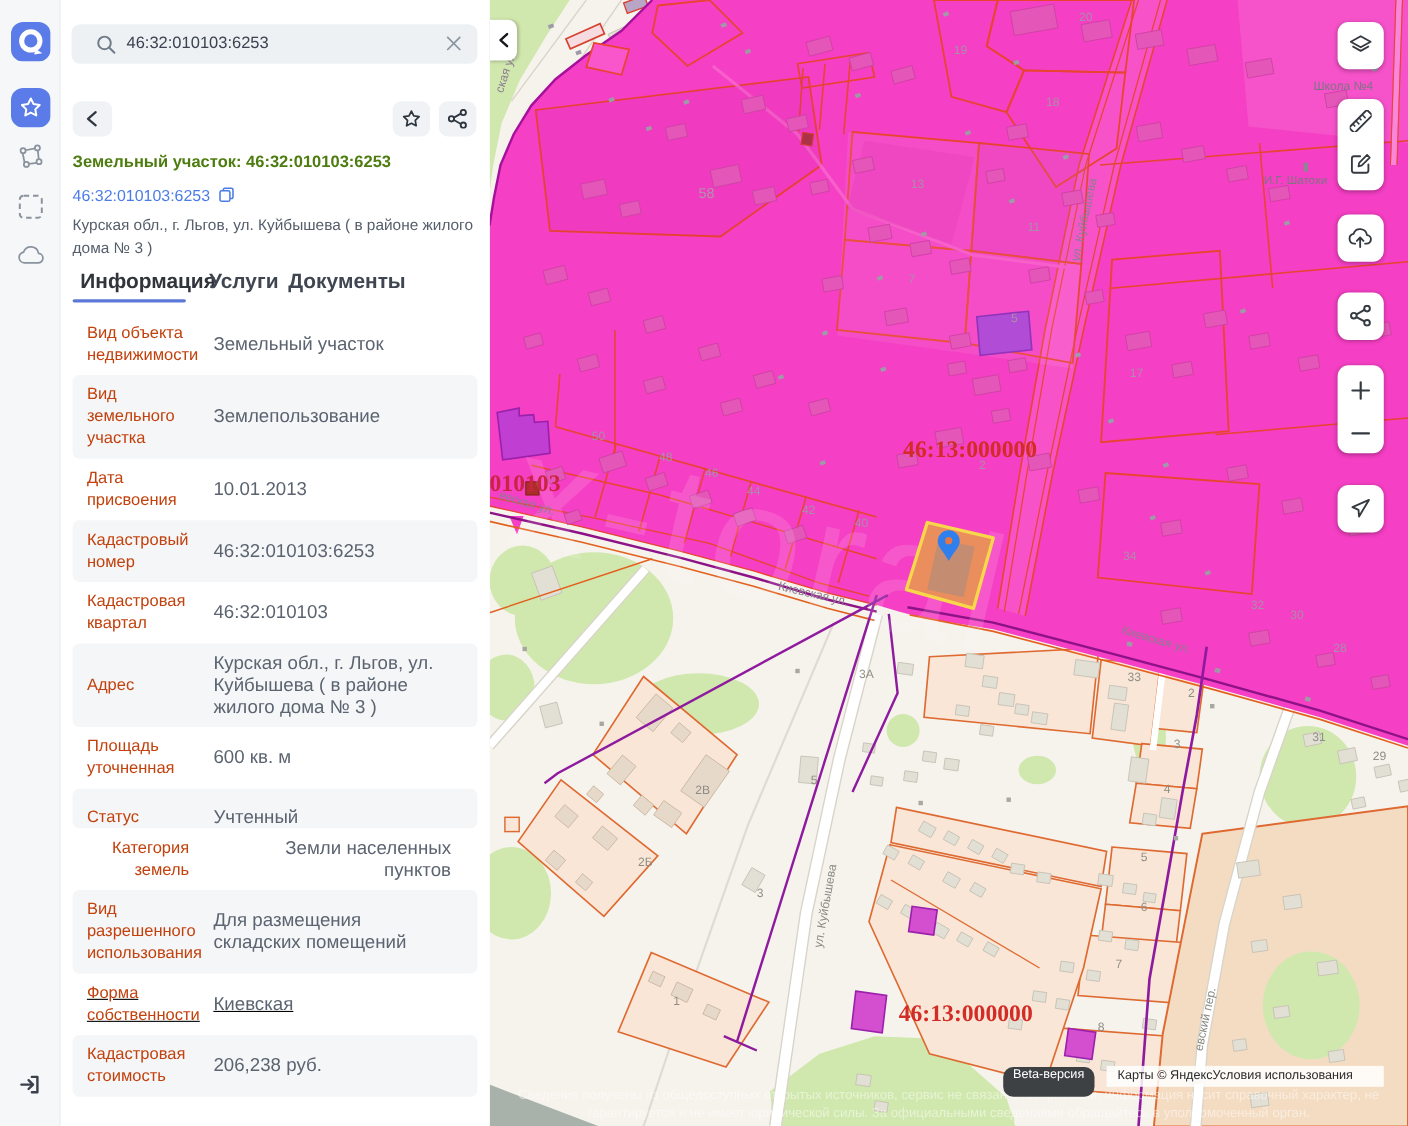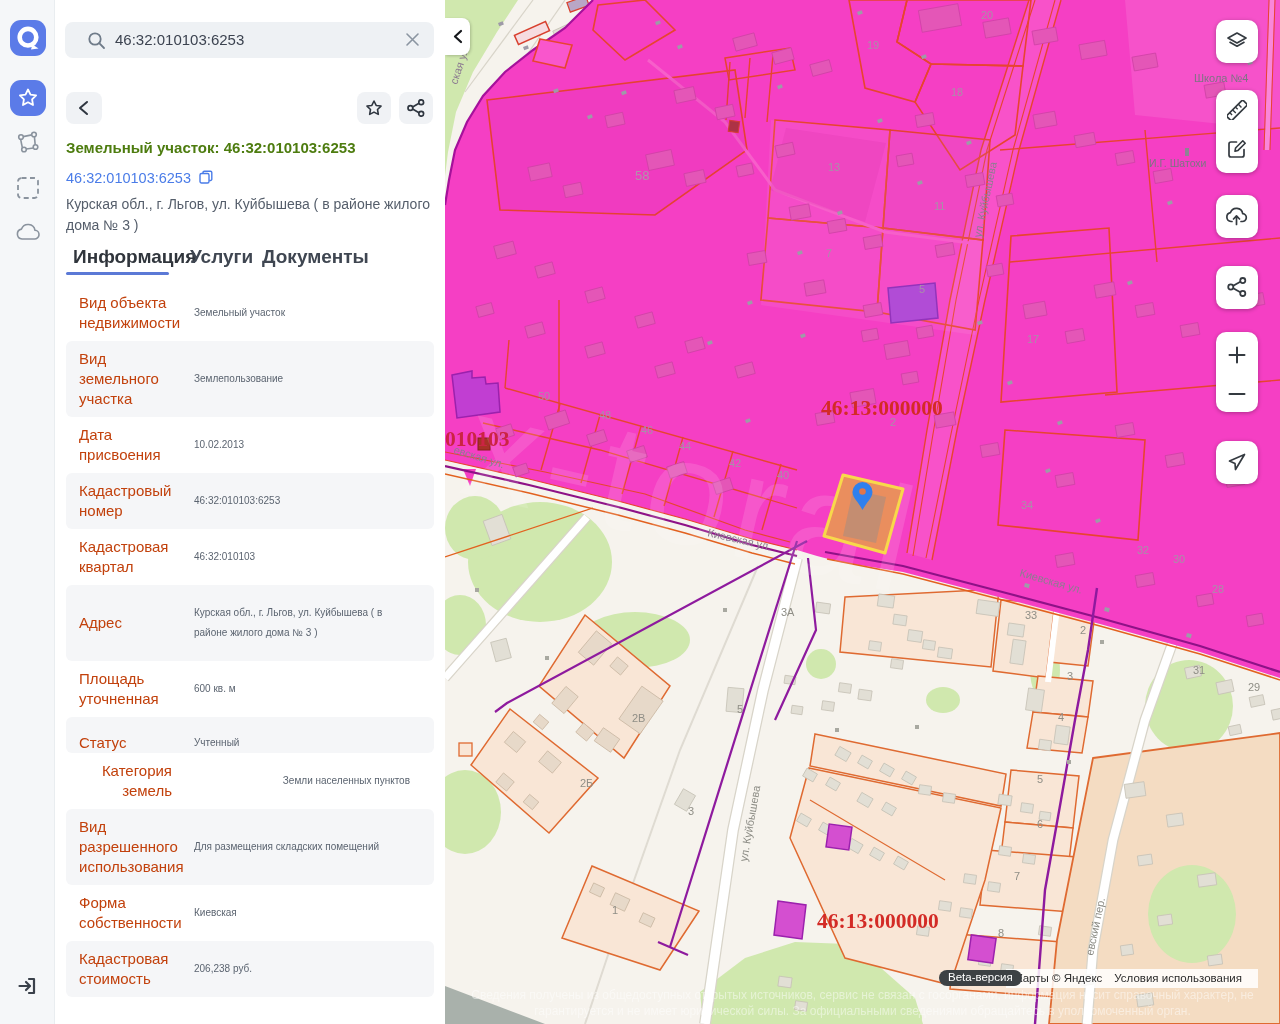--- a/index.html
+++ b/index.html
@@ -10,24 +10,24 @@
   .sbox .txt { position:absolute; left:50px; top:9px; font-size:15px; color:#3c4350; }
   .btn { position:absolute; background:#f0f2f5; border-radius:8px; }
   .title { position:absolute; left:11px; top:139px; width:372px; font-size:15px; font-weight:bold; color:#4d7c0f; }
   .link { position:absolute; left:11px; top:169px; font-size:14.5px; color:#4a7ce8; }
   .addr { position:absolute; left:11px; top:194px; width:370px; font-size:14px; line-height:21px; color:#555e6b; }
   .tab { position:absolute; top:246px; font-size:19px; font-weight:bold; color:#30353c; }
   .tabu { position:absolute; left:11px; top:272px; width:103px; height:3px; background:#5b79d6; border-radius:2px; }
   .row { position:absolute; left:11px; width:368px; border-radius:6px; display:flex; align-items:center; }
   .row.g { background:#f5f6f8; }
   .lbl { width:128px; padding-left:13px; padding-right:22px; font-size:15px; font-weight:500; color:#c2410c; line-height:20px; flex-shrink:0; }
-  .val { width:216px; font-size:10px; color:#5b6470; line-height:20px; }
+  .val { width:216px; font-size:17px; color:#5b6470; line-height:20px; }
   .ctrl { position:absolute; left:771px; width:42px; background:#fff; border-radius:10px; box-shadow:0 1px 4px rgba(0,0,0,.3); z-index:6; }
   .backbtn { position:absolute; left:0; top:18px; width:25px; height:37px; background:#fff; border-radius:0 8px 8px 0; box-shadow:1px 1px 3px rgba(0,0,0,.2); z-index:6; }
-  .beta { position:absolute; left:494px; top:970px; background:#3d4144; color:#fff; font-size:11.5px; border-radius:9px; padding:1px 9px 3px; z-index:6; }
+  .beta { position:absolute; left:467px; top:970px; background:#3d4144; color:#fff; font-size:11.5px; border-radius:9px; padding:1px 9px 14px; z-index:6; }
   .attr { position:absolute; left:561px; top:969px; width:252px; height:19px; background:rgba(255,255,255,.85); z-index:5; font-size:11.5px; color:#2b2b2b; padding-top:3px; }
   .disc { position:absolute; left:0; top:987px; width:835px; font-size:12px; line-height:16px; color:rgba(255,255,255,.48); z-index:5; text-align:center; }
 </style></head>
 <body>
 <div id="rail">
   <svg style="position:absolute;left:10px;top:20px" width="36" height="36" viewBox="0 0 36 36">
       <rect width="36" height="36" rx="11" fill="#5b7be8"></rect>
       <circle cx="18" cy="17.2" r="8.3" fill="none" stroke="#fff" stroke-width="4.6"></circle>
       <path d="M22.5 24.5 L28.5 28.5 L21 29.5 Z" fill="#fff"></path>
     </svg>
@@ -104,21 +104,21 @@
   <div class="row" style="top:285px;height:56px;">
       <div class="lbl">Вид объекта недвижимости</div>
       <div class="val">Земельный участок</div>
     </div>
   <div class="row g" style="top:341px;height:76px;">
       <div class="lbl">Вид земельного участка</div>
       <div class="val">Землепользование</div>
     </div>
   <div class="row" style="top:417px;height:56px;">
       <div class="lbl">Дата присвоения</div>
-      <div class="val">10.02.2013</div>
+      <div class="val">10.01.2013</div>
     </div>
   <div class="row g" style="top:473px;height:56px;">
       <div class="lbl">Кадастровый номер</div>
       <div class="val">46:32:010103:6253</div>
     </div>
   <div class="row" style="top:529px;height:56px;">
       <div class="lbl">Кадастровая квартал</div>
       <div class="val">46:32:010103</div>
     </div>
   <div class="row g" style="top:585px;height:76px;">
@@ -134,21 +134,21 @@
       <div class="val">Учтенный</div>
     </div>
   <div class="row" style="top:753px;height:56px;text-align:right;">
       <div class="lbl">Категория земель</div>
       <div class="val">Земли населенных пунктов</div>
     </div>
   <div class="row g" style="top:809px;height:76px;">
       <div class="lbl">Вид разрешенного использования</div>
       <div class="val">Для размещения складских помещений</div>
     </div>
-  <div class="row" style="top:885px;height:56px;">
+  <div class="row" style="top:885px;height:56px;text-decoration:underline;">
       <div class="lbl">Форма собственности</div>
       <div class="val">Киевская</div>
     </div>
   <div class="row g" style="top:941px;height:56px;">
       <div class="lbl">Кадастровая стоимость</div>
       <div class="val">206,238 руб.</div>
     </div>
 </div>
 <div id="map">
   <svg id="mapsvg" width="835" height="1024" viewBox="0 0 835 1024">
@@ -561,15 +561,15 @@
     <svg style="position:absolute;left:12px;top:53px" width="18" height="18" viewBox="0 0 18 18">
         <path d="M1.5 9 H16.5" stroke="#343a40" stroke-width="2" stroke-linecap="round"></path>
       </svg>
   </div>
   <div class="ctrl" style="top:441px;height:43px;">
     <svg style="position:absolute;left:11px;top:11px" width="20" height="20" viewBox="0 0 20 20">
         <path d="M17.5 2.5 L8.5 17.5 L8 11.5 L2.5 9 Z" fill="none" stroke="#343a40" stroke-width="1.7" stroke-linejoin="round"></path>
       </svg>
   </div>
   <div class="beta">Beta-версия</div>
-  <div class="attr"><span style="margin-left:10px;">Карты © Яндекс</span><span style="margin-left:12px;">Условия использования</span></div>
+  <div class="attr"><span style="margin-left:10px;">Карты © Яндекс</span><span style="">Условия использования</span></div>
   <div class="disc">Сведения получены из общедоступных открытых источников, сервис не связан с госорганами, информация носит справочный характер, не<br>гарантируется и не имеет юридической силы. За официальными сведениями обращайтесь в уполномоченный орган.</div>
 </div>
 
 </body></html>

